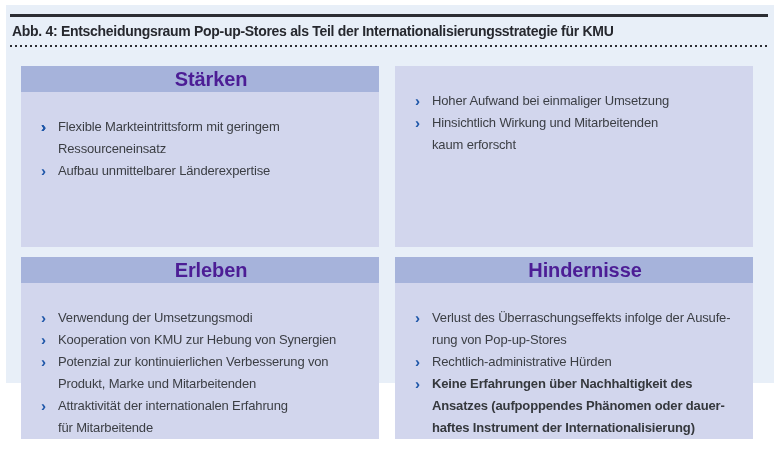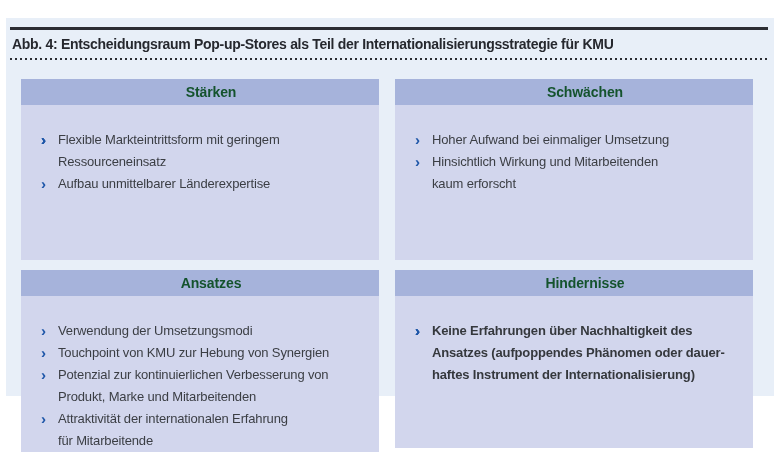--- a/index.html
+++ b/index.html
@@ -11,21 +11,21 @@
   .canvas {
     position: relative;
     width: 779px;
     height: 460px;
     background: #ffffff;
     overflow: hidden;
   }
   .panel {
     position: absolute;
     left: 6px;
-    top: 18px;
+    top: 5px;
     width: 768px;
     height: 378px;
     background: #e8eff8;
   }
   
   .fig-head {
     position: absolute;
     left: 4px;
     top: 9px;
     right: 6px;
@@ -63,22 +63,22 @@
     display: flex;
     flex-direction: column;
   }
   .q-header {
     height: 26px;
     flex: 0 0 26px;
     display: flex;
     align-items: center;
     justify-content: center;
     background: #a6b3db;
-    color: #14532d;
-    font-size: 14px;
+    color: #4c1d95;
+    font-size: 20px;
     font-weight: bold;
     letter-spacing: -0.1px;
     padding-left: 22px;
   }
   .q-body {
     flex: 1;
     background: #d2d6ed;
     padding: 24px 6px 0 19px;
     box-sizing: border-box;
   }
@@ -131,50 +131,50 @@
               <li><span class="bullet">›</span></li>
               <li><span class="bullet">›</span></li>
               <li><span class="bullet">›</span><span>Flexible Markteintrittsform mit geringem
 Ressourceneinsatz</span></li>
               <li><span class="bullet">›</span><span>Aufbau unmittelbarer Länderexpertise</span></li>
             </ul>
         </div>
       </section>
 
       <section class="quadrant">
-        <header class="q-header">Schwächen</header>
         <div class="q-body">
           <ul class="q-list">
               <li><span class="bullet">›</span><span>Hoher Aufwand bei einmaliger Umsetzung</span></li>
               <li><span class="bullet">›</span><span>Hinsichtlich Wirkung und Mitarbeitenden
 kaum erforscht</span></li>
             </ul>
         </div>
       </section>
 
       <section class="quadrant">
-        <header class="q-header">Ansatzes</header>
+        <header class="q-header">Erleben</header>
         <div class="q-body">
           <ul class="q-list">
               <li><span class="bullet">›</span><span>Verwendung der Umsetzungsmodi</span></li>
-              <li><span class="bullet">›</span><span>Touchpoint von KMU zur Hebung von Synergien</span></li>
+              <li><span class="bullet">›</span><span>Kooperation von KMU zur Hebung von Synergien</span></li>
               <li><span class="bullet">›</span><span>Potenzial zur kontinuierlichen Verbesserung von
 Produkt, Marke und Mitarbeitenden</span></li>
               <li><span class="bullet">›</span><span>Attraktivität der internationalen Erfahrung
 für Mitarbeitende</span></li>
             </ul>
         </div>
       </section>
 
       <section class="quadrant">
         <header class="q-header">Hindernisse</header>
         <div class="q-body">
           <ul class="q-list">
-              <li><span class="bullet">›</span></li>
-              <li><span class="bullet">›</span></li>
+              <li><span class="bullet">›</span><span>Verlust des Überraschungseffekts infolge der Ausufe-
+rung von Pop-up-Stores</span></li>
+              <li><span class="bullet">›</span><span>Rechtlich-administrative Hürden</span></li>
               <li class="bold"><span class="bullet">›</span><span>Keine Erfahrungen über Nachhaltigkeit des
 Ansatzes (aufpoppendes Phänomen oder dauer-
 haftes Instrument der Internationalisierung)</span></li>
             </ul>
         </div>
       </section>
 
     </div>
   </div>
 </div>

